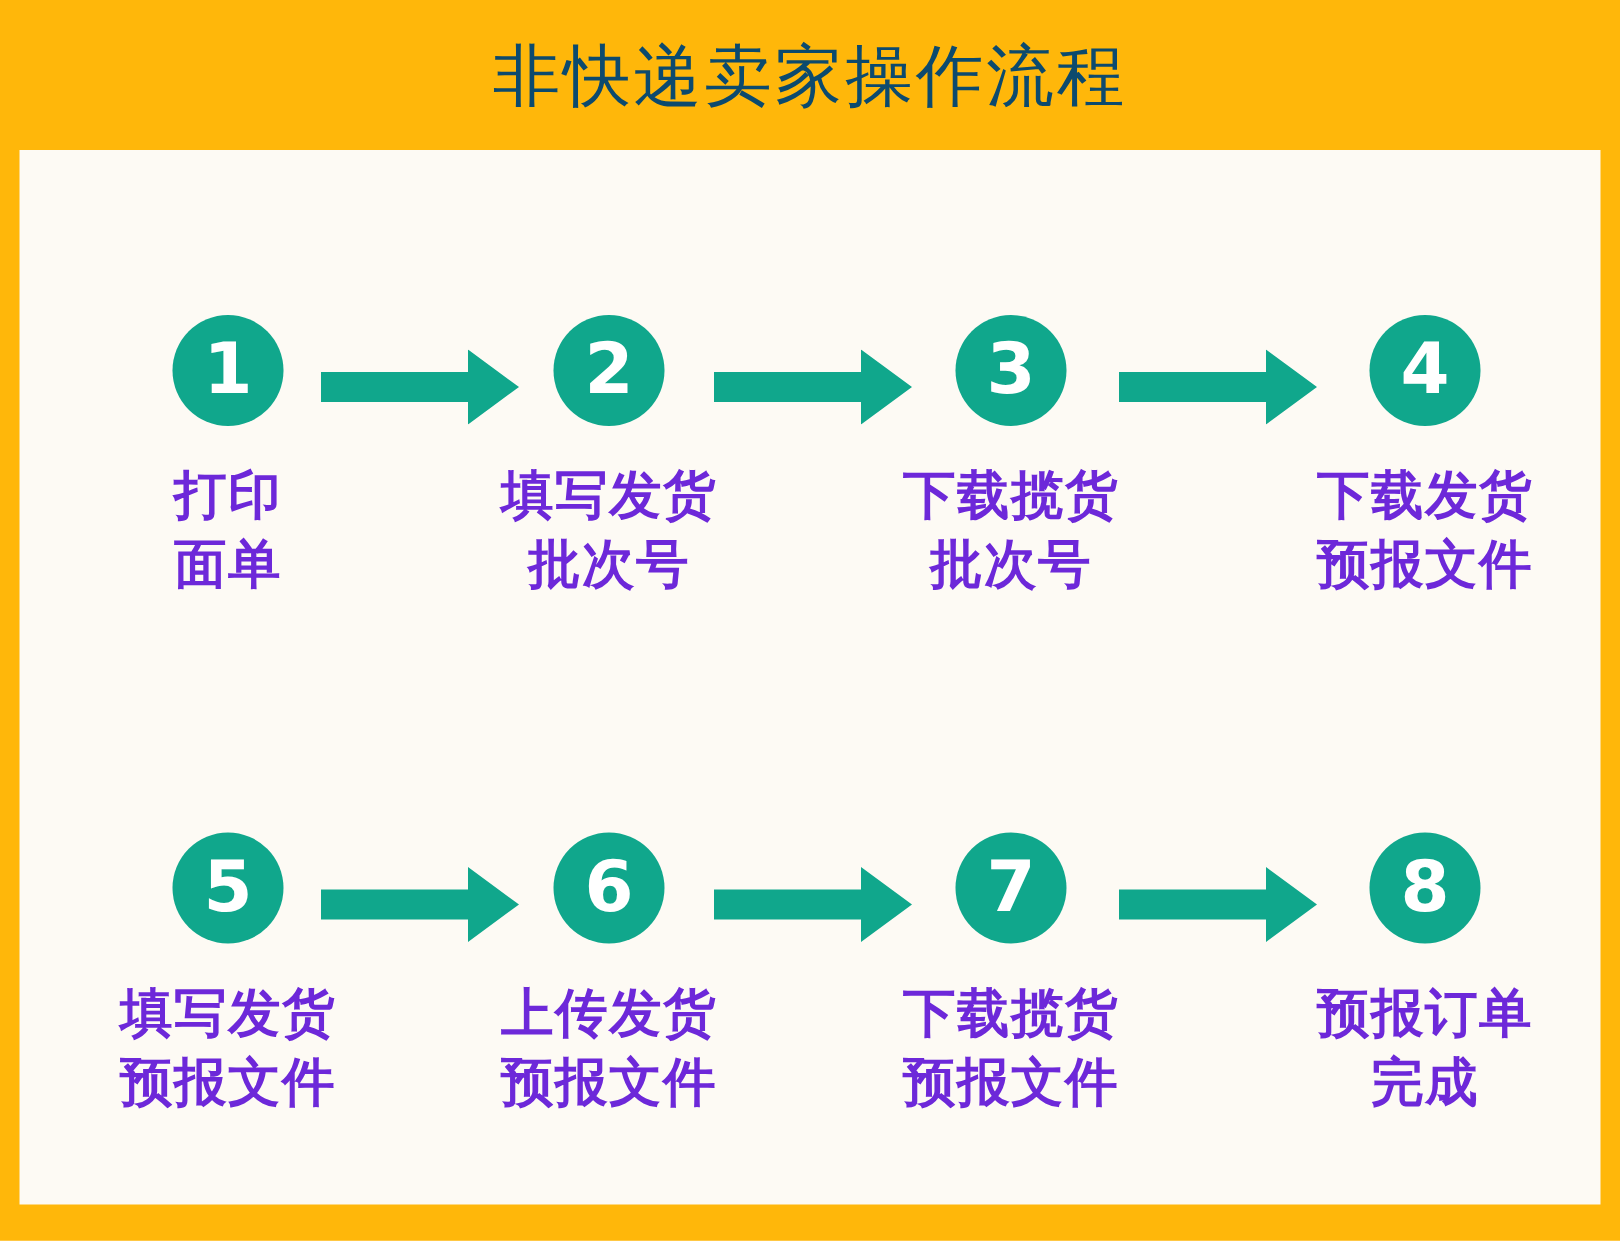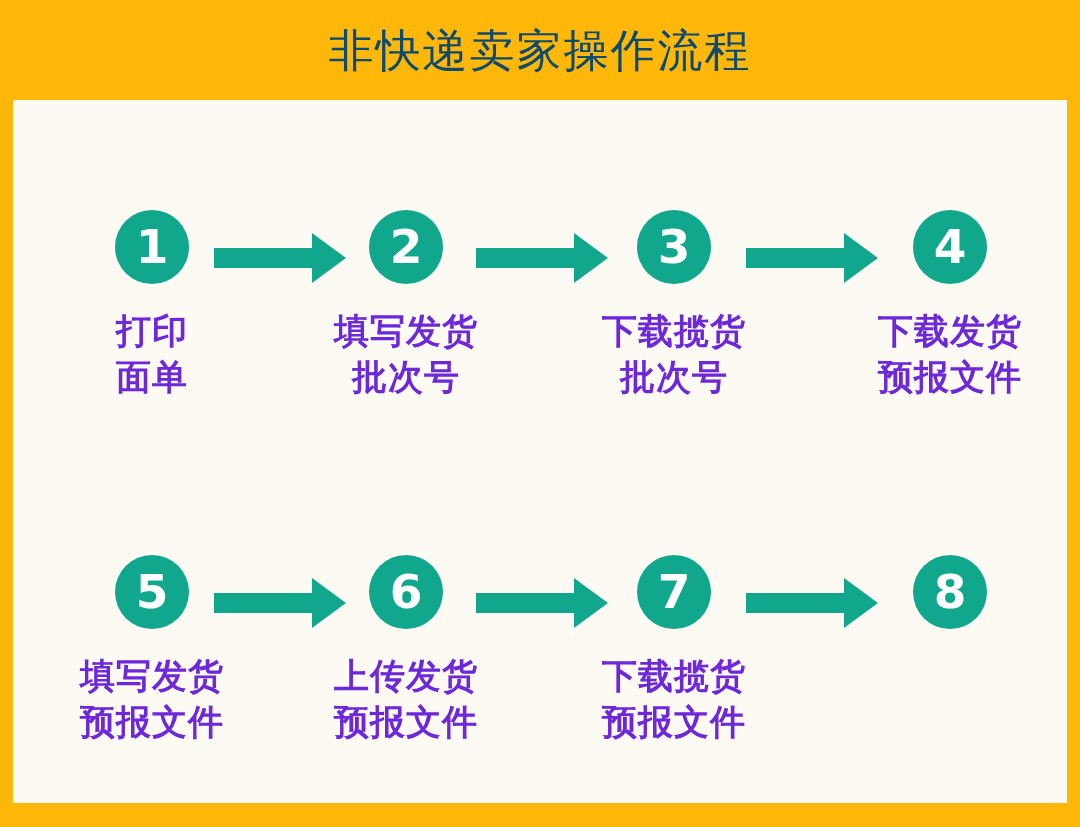--- a/index.html
+++ b/index.html
@@ -177,17 +177,19 @@
           <div class="step-label">上传发货
 预报文件</div>
         </div>
         <div class="step" style="left: 661px;">
           <div class="badge">7</div>
           <div class="step-label">下载揽货
 预报文件</div>
         </div>
         <div class="step" style="left: 937px;">
           <div class="badge">8</div>
+          <div class="step-label">预报订单
+完成</div>
         </div>
       </div>
   </div>
 
 </div>
 
 </body></html>

